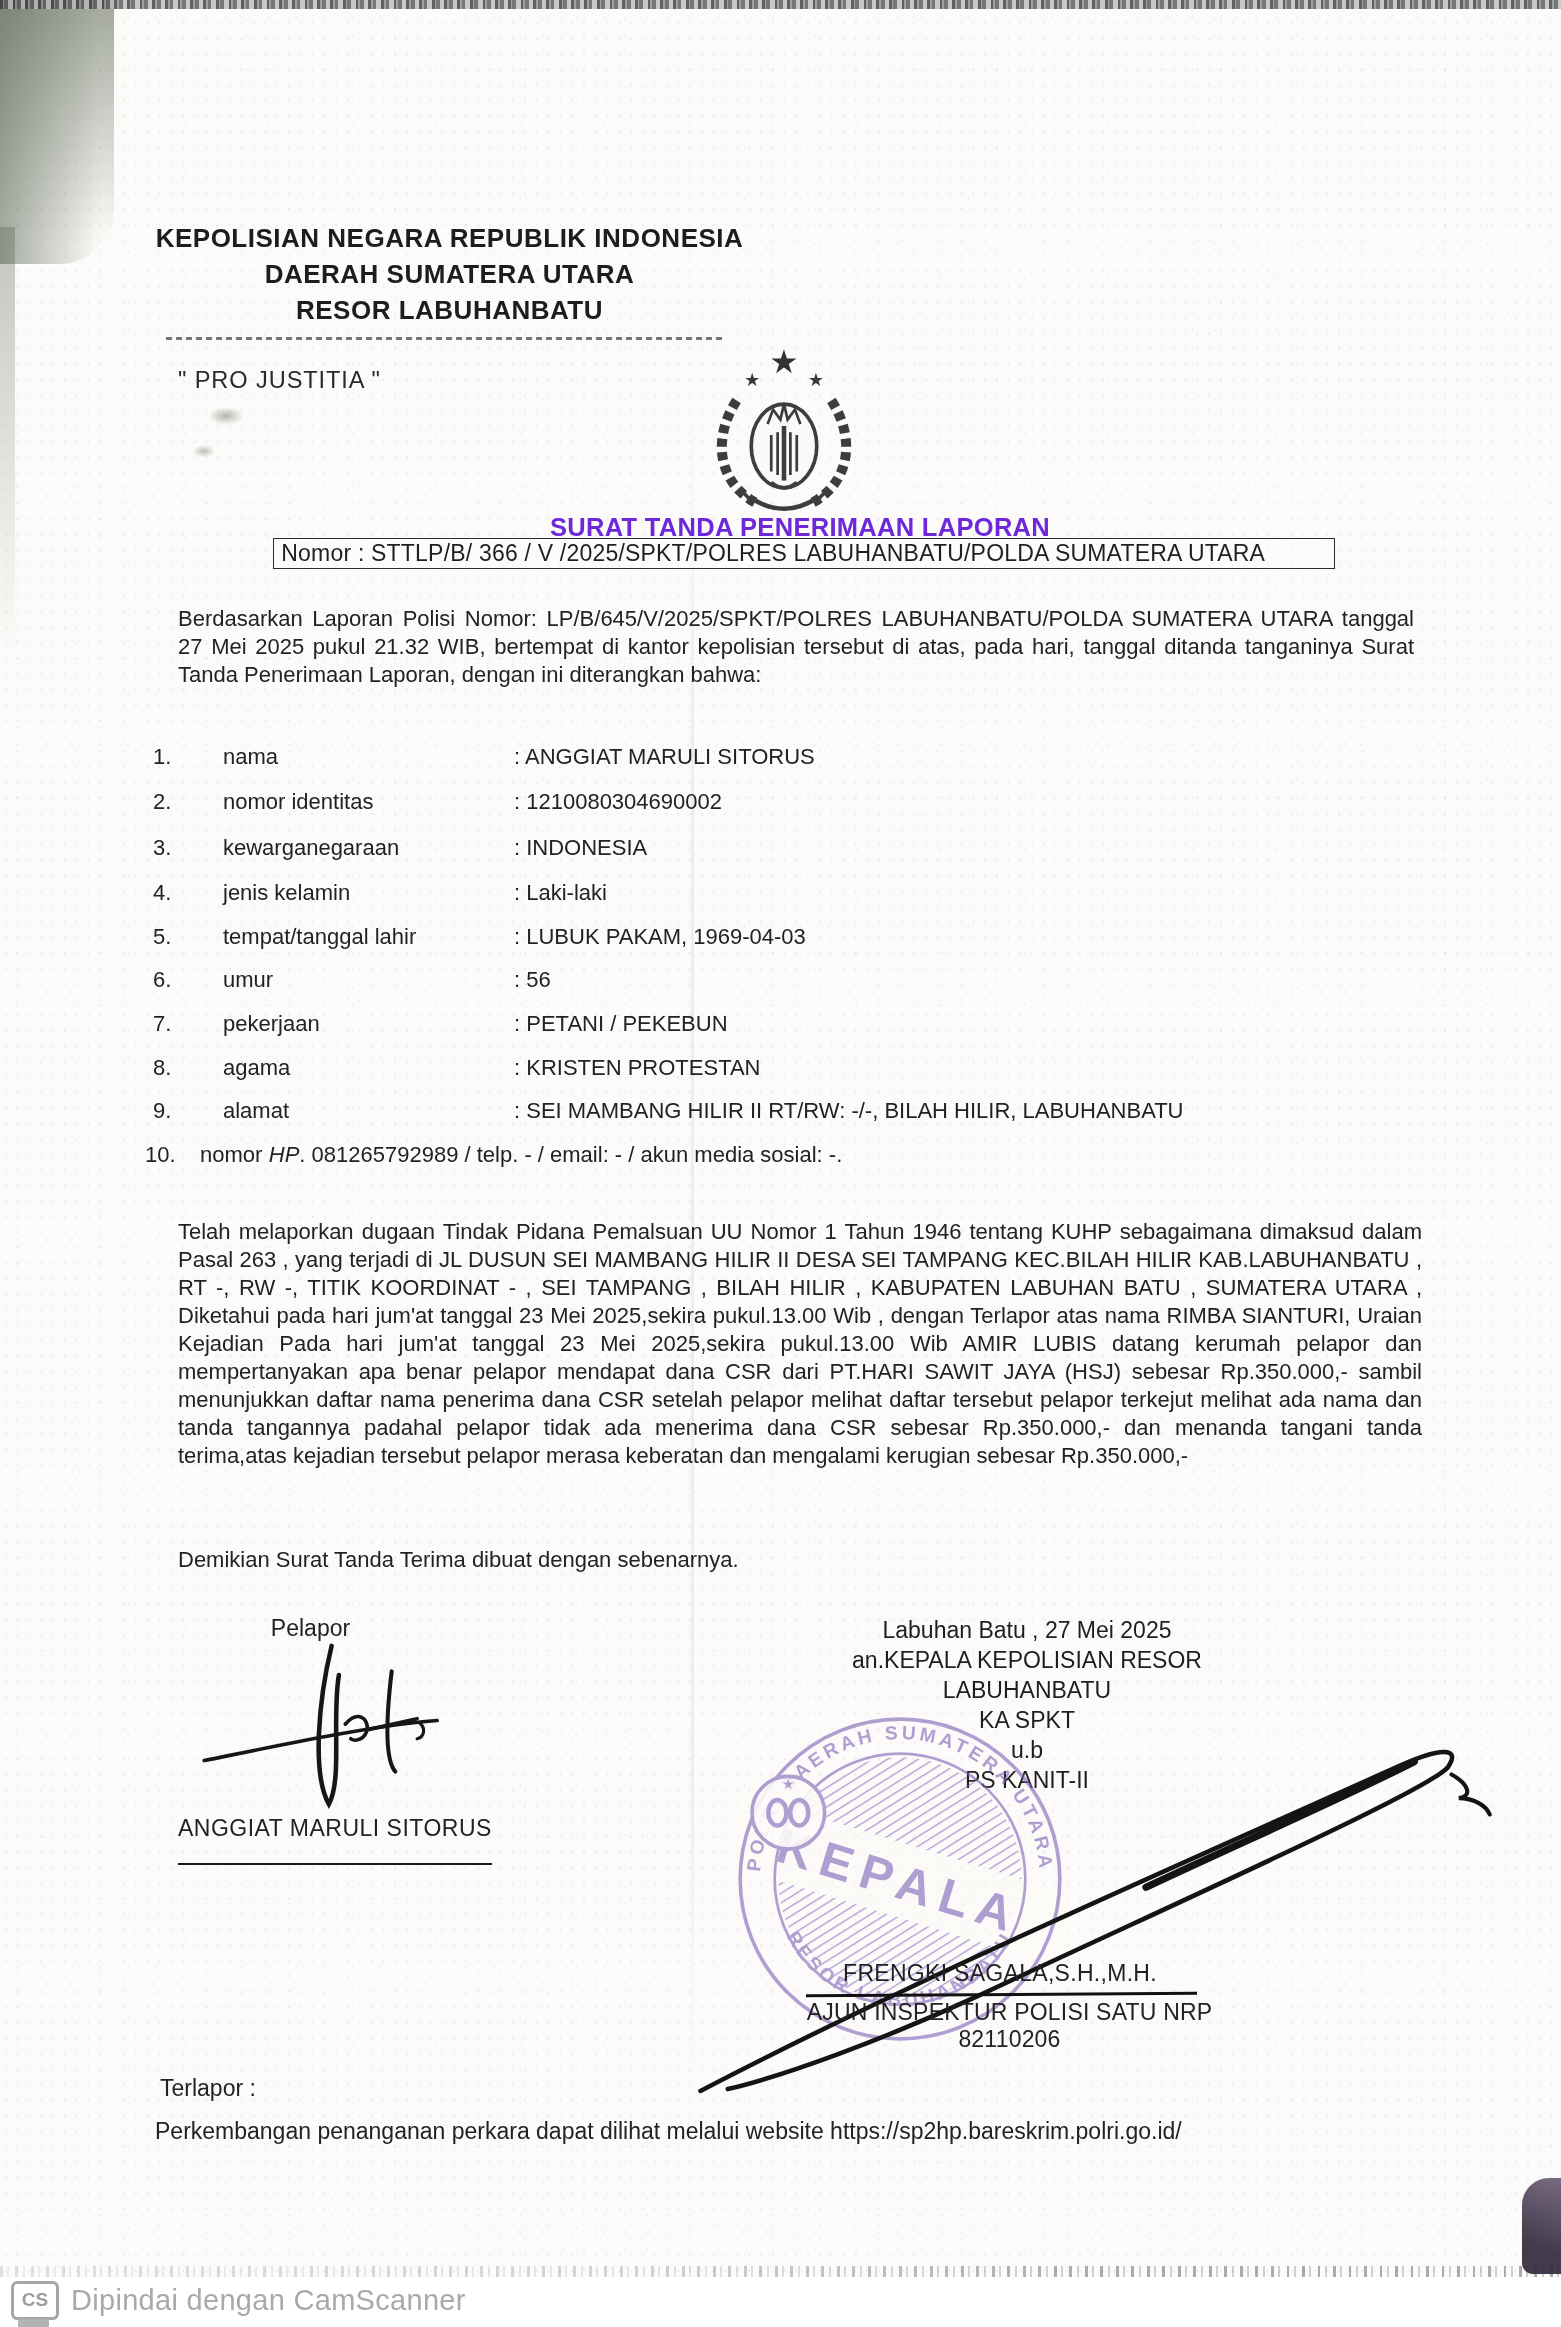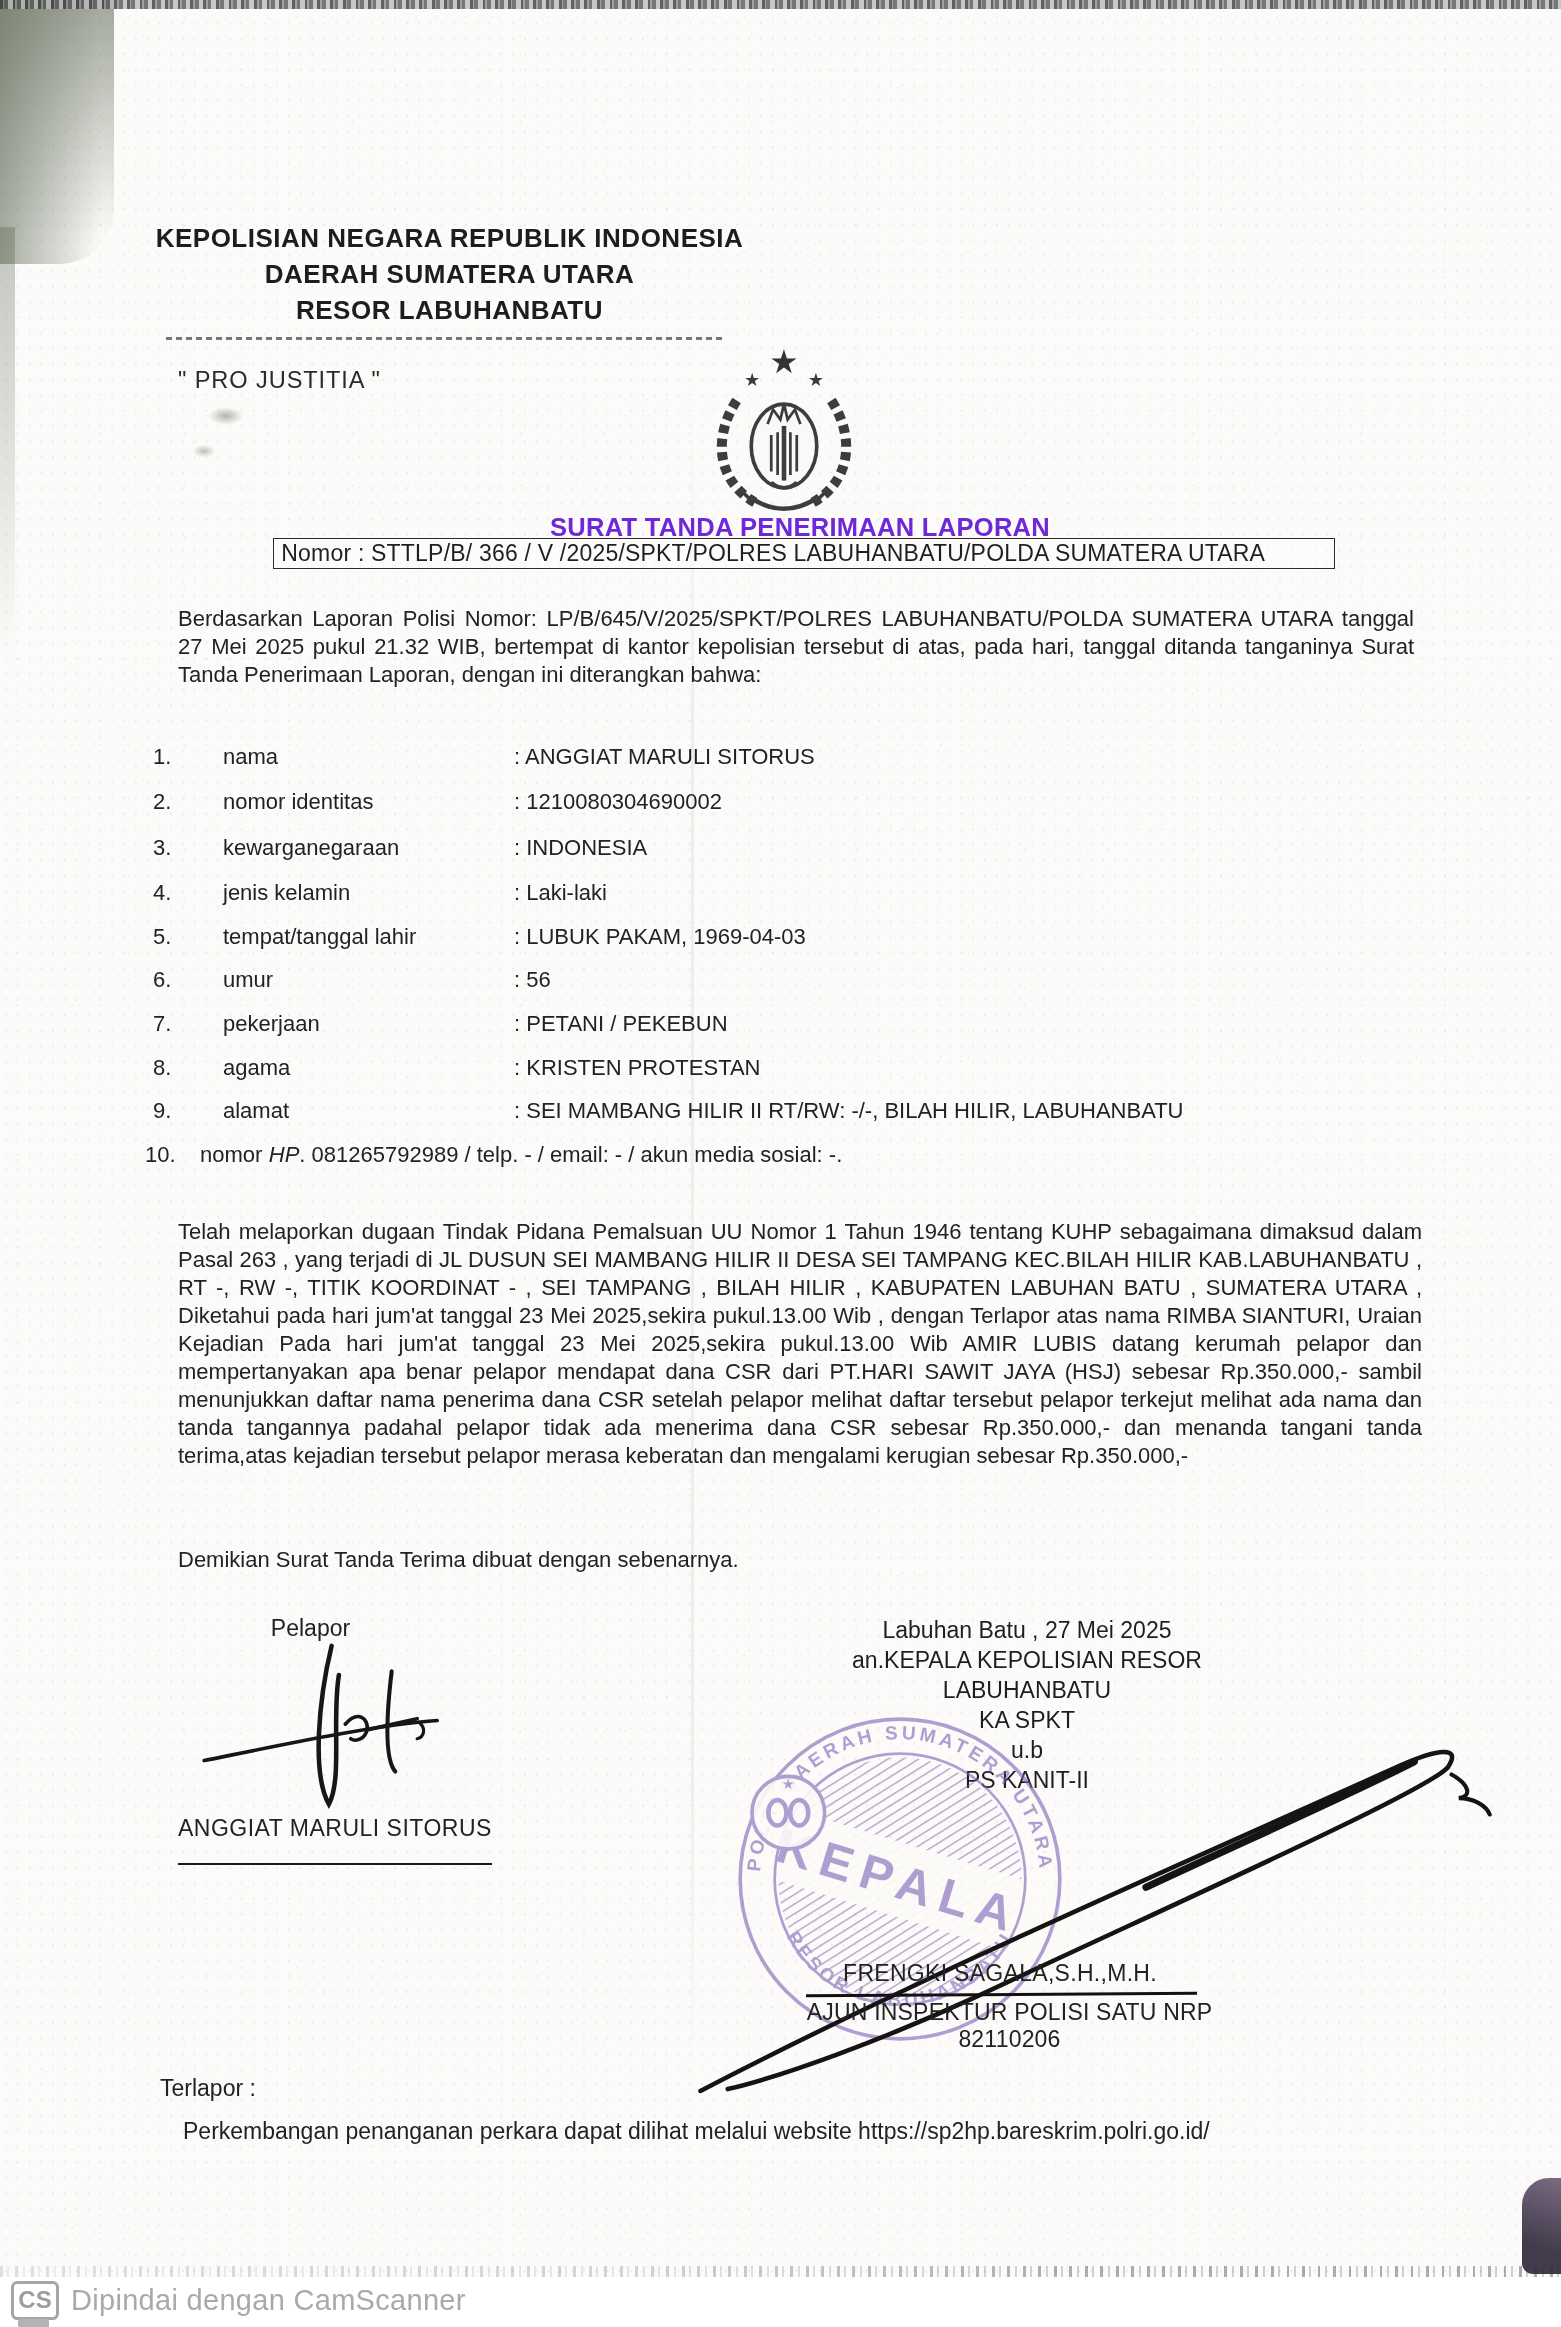--- a/index.html
+++ b/index.html
@@ -88,26 +88,26 @@
        border-bottom:2.7px solid #1a1a1a;padding-bottom:21px;}
   .sig-right-block{left:809px;top:1615px;width:436px;text-align:center;z-index:4;
        font-size:23px;line-height:30px;color:#1e1e1e;}
   .stamp{left:732px;top:1711px;z-index:5;}
   .sig-right{left:673px;top:1709px;z-index:6;}
   .name-right{left:800px;top:1960px;width:400px;text-align:center;z-index:7;font-size:23px;letter-spacing:0.3px;}
   .name-right-underline{left:806px;top:1993px;width:391px;height:2.7px;background:#111;z-index:7;transform:rotate(-.4deg);}
   .rank-right{left:782px;top:1999px;width:455px;text-align:center;z-index:7;font-size:23px;letter-spacing:0.2px;}
   
   .catatan-label{left:160px;top:2075px;z-index:4;font-size:23px;}
-  .catatan-text{left:155px;top:2118px;z-index:4;font-size:23px;width:1273px;margin-left:28px;}
+  .catatan-text{left:155px;top:2118px;z-index:4;font-size:23px;width:1273px;}
   
   .footer-bar{left:0;top:2277px;width:1561px;height:50px;background:#ffffff;z-index:8;}
   .cs-icon{position:absolute;left:11px;top:3.6px;width:42px;height:33px;
        border:3.6px solid #a6a6a6;border-radius:6.4px;display:flex;align-items:center;justify-content:center;
-       font-weight:700;font-size:24px;color:#9d9d9d;background:#fff;}
+       font-weight:700;font-size:19px;color:#9d9d9d;background:#fff;}
   .cs-tab{position:absolute;left:18px;top:42px;width:31px;height:9px;background:#b3b3b3;border-radius:2.7px;}
   .footer-text{position:absolute;left:71px;top:7.3px;font-size:29px;color:#a9a9a9;letter-spacing:0.3px;}
 </style>
 </head>
 <body>
 
 <div class="page">
 
   <div class="noise"></div>
   <div class="abs top-edge"></div>

